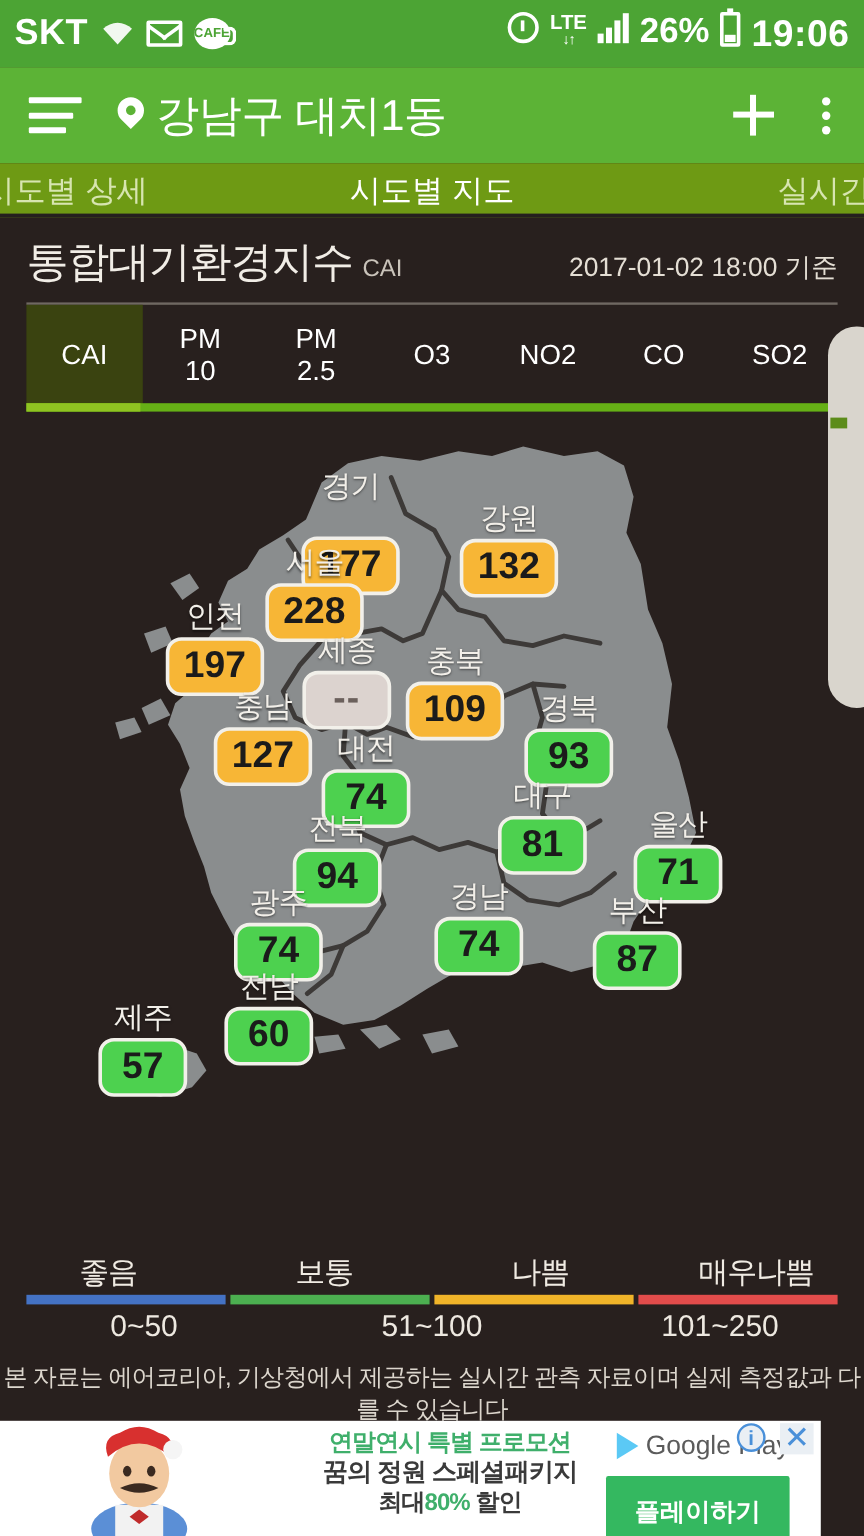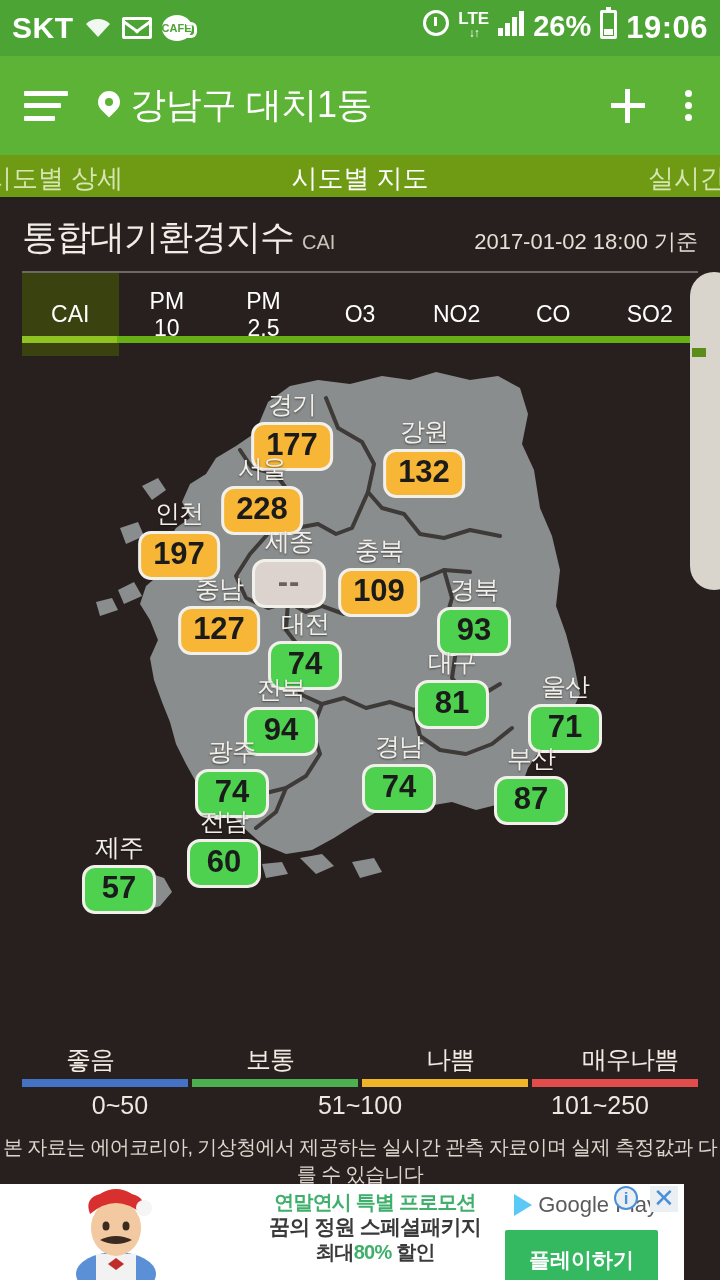--- a/index.html
+++ b/index.html
@@ -48,21 +48,21 @@
   .ic-sig { display: flex; align-items: flex-end; gap: 2px; height: 26px; }
   .ic-sig i { display:block; width: 5px; background:#fff; }
   .ic-sig i:nth-child(1){height:8px}.ic-sig i:nth-child(2){height:13px}
   .ic-sig i:nth-child(3){height:19px}.ic-sig i:nth-child(4){height:25px}
   .ic-batt { width: 17px; height: 29px; border: 3px solid #fff; border-radius: 2px; position: relative; }
   .ic-batt:before { content:""; position:absolute; top:-6px; left:3px; width:5px; height:3px; background:#fff; }
   .ic-batt i { position: absolute; left: 1px; right: 1px; bottom: 1px; height: 26%; background: #fff; }
 
   
   .appbar {
-    height: 99px; background: #5CB336;
+    height: 80px; background: #5CB336;
     display: flex; align-items: center; padding: 0 24px; color: #fff;
   }
   .hamburger { width: 44px; height: 30px; display: flex; flex-direction: column; justify-content: space-between; cursor: pointer; }
   .hamburger i { display:block; height: 5px; background:#fff; border-radius:1px; }
   .hamburger i:nth-child(2){ width: 84%; }
   .hamburger i:nth-child(3){ width: 70%; }
   .loc-wrap { display: flex; align-items: center; margin-left: 30px; gap: 10px; }
   .pin { width: 22px; height: 30px; position: relative; }
   .pin:before {
     content:""; position:absolute; top:0; left:0; width:22px; height:22px;
@@ -305,21 +305,21 @@
           <path d="M282,156 L266,178 L250,196 L236,218 L246,240 L268,250 L288,244 L306,254 L322,248 L344,256 L366,246 L384,252 L404,244 L420,222 L444,212 L470,214"></path>
           <path d="M288,244 L286,272 L300,290 L292,312 L300,336 L322,346 L344,340 L366,350 L390,344 L414,352 L436,344 L458,350 L480,338 L500,326"></path>
           <path d="M322,346 L312,372 L320,396 L306,418 L286,430 L262,436 L238,430"></path>
           <path d="M414,352 L420,378 L440,392 L466,396 L492,386 L512,370"></path>
           <path d="M444,212 L452,240 L444,268 L456,292 L452,320 L468,340"></path>
           <path d="M286,430 L276,454 L256,470"></path>
         </g>
       </g>
     </svg>
 
-    <div class="badge bad" style="left:292px; top:30px;">
+    <div class="badge bad" style="left:292px; top:30px;gap:25px;">
       <span class="nm">경기</span>
       <span class="vl">177</span>
     </div>
     <div class="badge bad" style="left:424px; top:57px;">
       <span class="nm">강원</span>
       <span class="vl">132</span>
     </div>
     <div class="badge bad" style="left:262px; top:94px;">
       <span class="nm">서울</span>
       <span class="vl">228</span>

